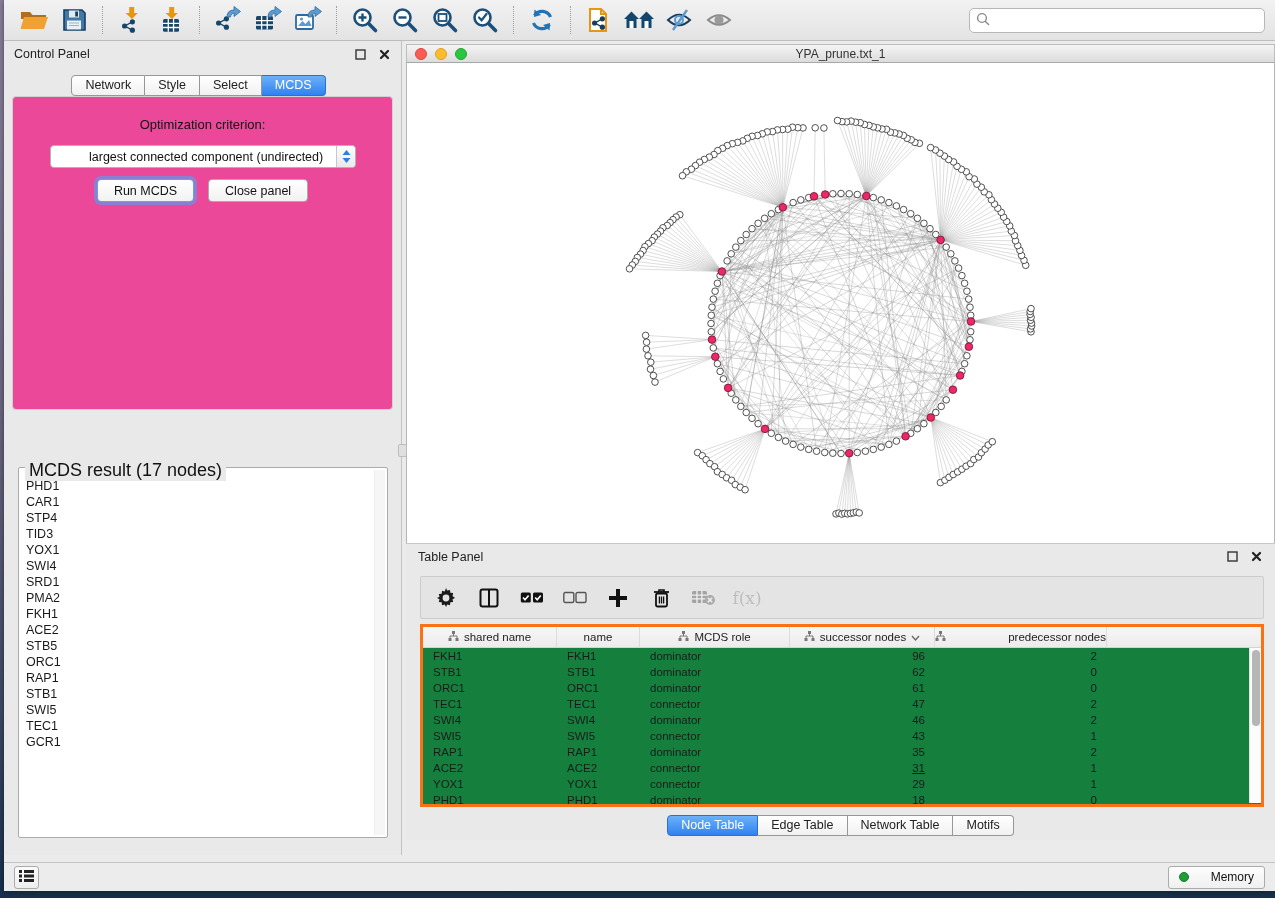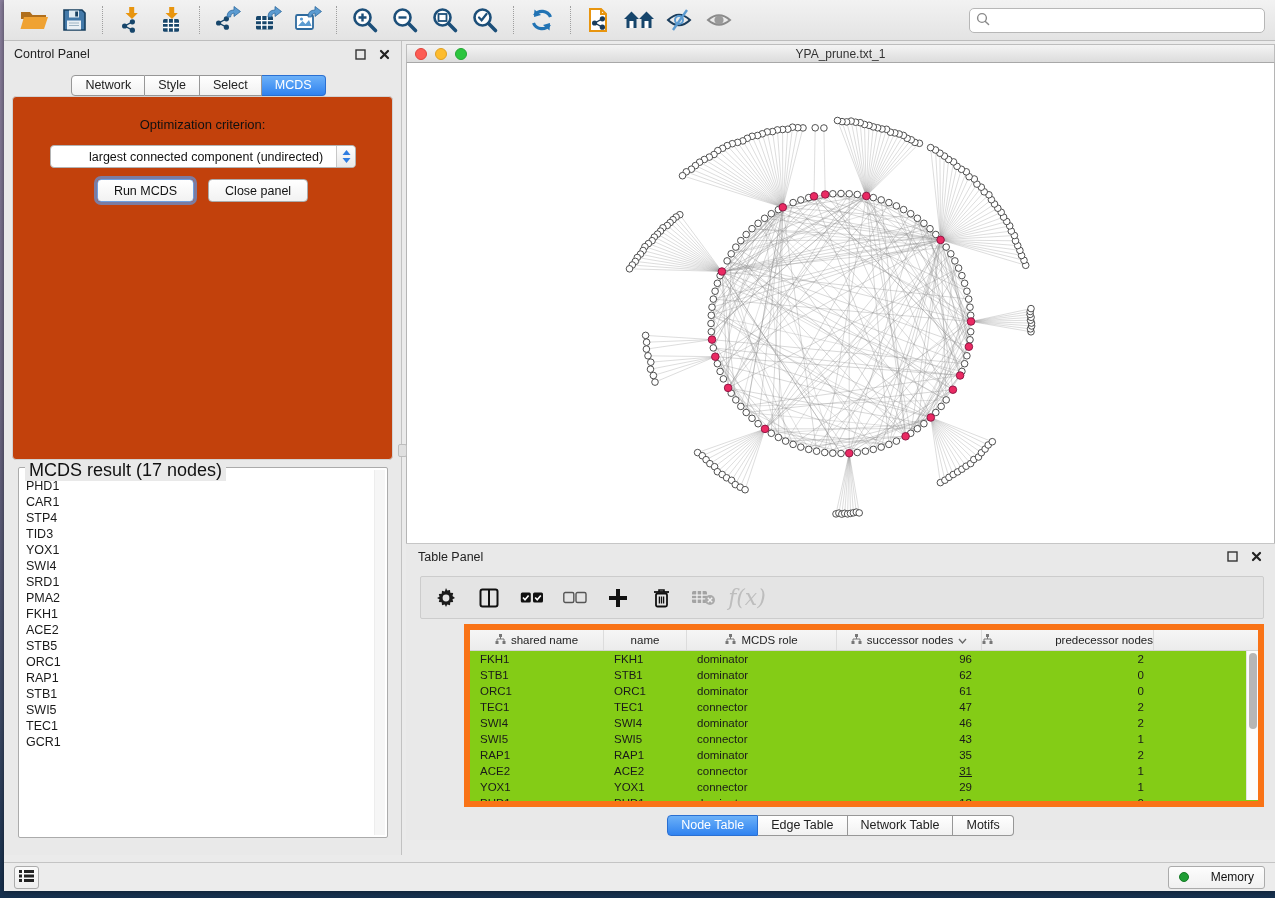--- a/index.html
+++ b/index.html
@@ -30,21 +30,21 @@
   .win-btns { margin-left:auto; display:flex; gap:10px; align-items:center; }
   .win-btn { width:14px; height:14px; display:flex; align-items:center; justify-content:center; cursor:default; }
 
   .cp-tabs { position:absolute; top:34px; left:0; right:8px; display:flex; justify-content:center; }
   .tab { height:21px; line-height:19px; padding:0 13px; font-size:12.5px; background:linear-gradient(#ffffff,#f1f1f1);
     border:1px solid #979797; border-left:none; color:#222; cursor:default; }
   .tab:first-child { border-left:1px solid #979797; border-radius:4px 0 0 4px; }
   .tab:last-child { border-radius:0 4px 4px 0; }
   .tab.active { background:linear-gradient(#6cb1f8,#2f82f0); color:#fff; border-color:#2a6fd1; }
 
-  .cp-inner { position:absolute; left:8px; right:8px; top:55px; height:364px; background:#c2410c;
+  .cp-inner { position:absolute; left:8px; right:8px; top:55px; height:314px; background:#ec4899;
     border:1px solid #d2d2d2; border-radius:4px; }
   .opt-label { text-align:center; margin-top:20px; font-size:13px; color:#111; }
   .dropdown { position:absolute; left:37px; right:36px; top:48px; height:23px; background:#fff;
     border:1px solid #b3b3b3; border-radius:4px; display:flex; align-items:center; cursor:default;padding-left:30px; }
   .dropdown .dd-text { flex:1; padding:0 8px; font-size:12.5px; color:#111; white-space:nowrap; overflow:hidden; }
   .dd-cap { width:19px; align-self:stretch; border-left:1px solid #c7c7c7; border-radius:0 4px 4px 0;
     background:linear-gradient(#fdfdfd,#e9e9e9); display:flex; flex-direction:column; align-items:center; justify-content:center; gap:1px; }
   .dd-cap svg { display:block; }
   .cp-buttons { position:absolute; top:82px; left:0; right:0; display:flex; justify-content:center; gap:14px; }
   .btn { height:23px; padding:0 16px; font-size:12.5px; color:#111; background:linear-gradient(#ffffff,#f2f2f2);
@@ -75,23 +75,23 @@
   .net-canvas { position:absolute; left:0; right:0; top:19px; bottom:0; background:#fff; border:1px solid #b5b5b5; border-top:none; }
   .net-canvas svg { display:block; }
 
   
   .table-panel { position:absolute; left:402px; top:543px; right:0; height:297px; background:#e9e9e9; border-top:1px solid #c6c6c6; }
   .tp-titlebar { position:absolute; left:0; right:0; top:0; height:25px; display:flex; align-items:center; padding:0 12px; }
   .tp-toolbar { position:absolute; left:14px; right:11px; top:32px; height:43px; background:#e4e4e4;
     border:1px solid #cccccc; border-radius:2px; display:flex; align-items:center; padding:0 12px; gap:17px; }
   .tp-tool { width:26px; height:26px; display:flex; align-items:center; justify-content:center; cursor:default; }
   .tp-tool.disabled { opacity:.45; }
-  .fx { font-family:"DejaVu Serif", serif; font-style:italic; font-size:22px; color:#8f8f8f; }
-
-  .tbl-wrap { position:absolute; left:14px; right:11px; top:80px; bottom:33px; background:#84cc16; border:6px solid #f97316;margin-left:44px; }
+  .fx { font-family:"DejaVu Serif", serif; font-size:17px; color:#8f8f8f; }
+
+  .tbl-wrap { position:absolute; left:14px; right:11px; top:80px; bottom:33px; background:#15803d; border:3px solid #f97316; }
   .tbl-header { display:flex; height:21px; background:linear-gradient(#f6f6f6,#ececec); border-bottom:1px solid #d4d4d4; }
   .th { display:flex; align-items:center; justify-content:center; gap:5px; font-size:11.5px; color:#222;
     border-right:1px solid #dcdcdc; overflow:hidden; }
   .tbl-body { position:absolute; left:0; right:12px; top:21px; bottom:0; overflow:hidden; }
   .tr { display:flex; height:16px; line-height:16px; font-size:11.5px; }
   .td { padding:0 10px; white-space:nowrap; overflow:hidden; }
   .td.num { text-align:right; }
   .tbl-scroll { position:absolute; top:21px; bottom:1px; right:0; width:12px; background:#fcfcfc; border-left:1px solid #e4e4e4; }
   .tbl-thumb { position:absolute; top:2px; left:1.5px; width:8px; height:76px; background:#b6b6b6; border-radius:4px; }
 

